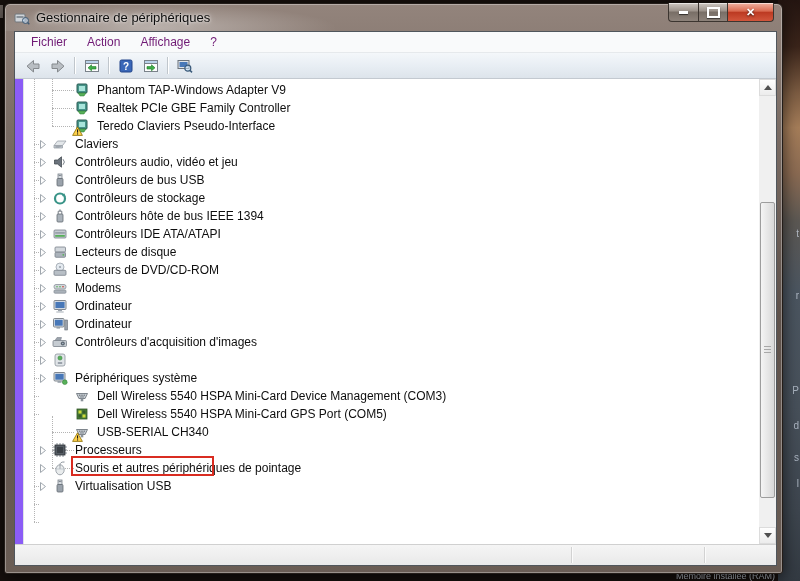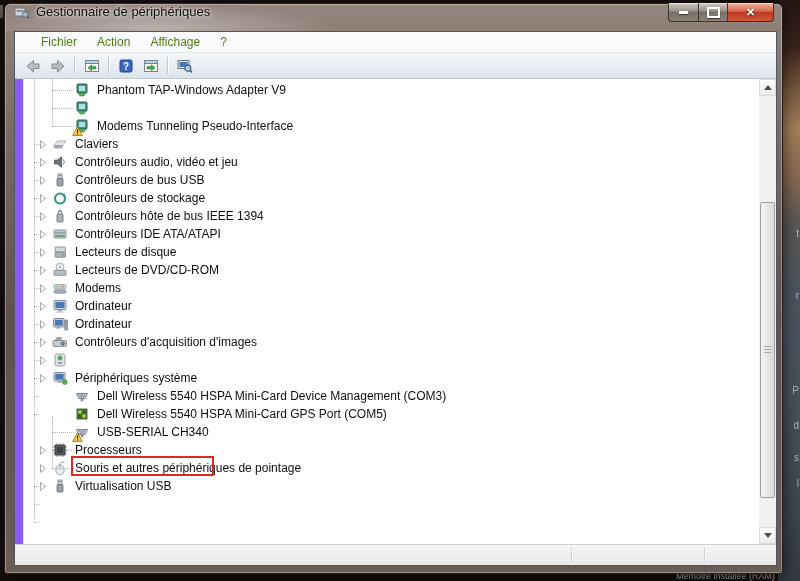--- a/index.html
+++ b/index.html
@@ -23,21 +23,21 @@
   .desktop-corner-mark{position:absolute;left:0;top:5px;width:3px;height:13px;background:rgba(206,196,186,.45);}
   
   .window{
     position:absolute;left:4px;top:3px;width:777px;height:569px;
     border-radius:6px 6px 3px 3px;
     background:linear-gradient(#93847c 0%,#7a6c64 22%,#5f524b 55%,#6a5d55 100%);
     border:1px solid #241d19;
     box-shadow:inset 0 0 0 1px rgba(255,255,255,.32), 0 4px 16px rgba(0,0,0,.65);
   }
   .titlebar{
-    position:absolute;left:0;top:0;right:0;height:27px;display:flex;
+    position:absolute;left:0;top:0;right:0;height:27px;display:flex;align-items:center;
     padding-left:9px;border-radius:6px 6px 0 0;
     background:radial-gradient(ellipse 260px 34px at 150px 24px, rgba(255,255,255,.38), rgba(255,255,255,0) 70%);
   }
   .title-icon{width:16px;height:16px;margin-right:6px;flex:0 0 auto;}
   .window-title{font-size:13px;color:#0d0d0d;text-shadow:0 0 3px rgba(255,255,255,.95),0 0 7px rgba(255,255,255,.7);white-space:nowrap;}
   .win-controls{position:absolute;right:8px;top:-1px;display:flex;}
   .win-btn{
     height:18px;border:1px solid #3c3530;border-top:none;display:flex;align-items:center;justify-content:center;
     background:linear-gradient(#cfc8c2 0%,#9a9088 45%,#786e66 50%,#8d827a 100%);
     box-shadow:inset 0 1px 0 rgba(255,255,255,.55);
@@ -51,21 +51,21 @@
   .glyph-min{width:9px;height:3px;background:#fff;box-shadow:0 1px 1px rgba(0,0,0,.6);}
   .glyph-max{width:9px;height:7px;border:2px solid #fff;box-shadow:0 1px 1px rgba(0,0,0,.5);}
   .glyph-close{color:#fff;font-size:11px;font-weight:bold;text-shadow:0 1px 2px rgba(0,0,0,.7);line-height:1;}
   
   .client{
     position:absolute;left:9px;top:27px;right:5px;bottom:7px;
     background:#f2f4f6;border:1px solid #50565c;display:flex;flex-direction:column;
   }
   .menubar{
     height:20px;background:#f9fafb;border-bottom:1px solid #e6e9ec;
-    display:flex;align-items:center;padding-left:16px;font-size:12px;color:#4d7c0f;flex:0 0 auto;
+    display:flex;align-items:center;padding-left:6px;font-size:12px;color:#701a75;flex:0 0 auto;
   }
   .menu-item{padding:2px 10px 3px 10px;}
   .toolbar{
     height:25px;flex:0 0 auto;display:flex;align-items:center;padding-left:5px;
     background:linear-gradient(#f4f7fa 0%,#e7edf3 55%,#dde4eb 100%);
     border-bottom:1px solid #c3c9d0;
   }
   .tb-btn{width:25px;height:22px;display:flex;align-items:center;justify-content:center;border-radius:2px;}
   .tb-sep{width:1px;height:17px;background:#c0c6cc;box-shadow:1px 0 0 #fff;margin:0 4px;}
   
@@ -248,37 +248,38 @@
               <span class="label">Phantom TAP-Windows Adapter V9</span>
             </div>
             <div class="row l2">
               <span class="dev-icon">
                 <svg width="16" height="16" viewBox="0 0 16 16">
                   <rect x="3" y="2" width="10" height="9" rx="1" fill="#47958a" stroke="#2a5c54"></rect>
                   <rect x="5" y="4" width="6" height="5" fill="#a8e4da"></rect>
                   <path d="M4 11h8l-2 3H6z" fill="#57b059" stroke="#2f7d33" stroke-width=".5"></path>
                 </svg>
               </span>
+              <span class="label">Realtek PCIe GBE Family Controller</span>
             </div>
             <div class="row l2">
               <span class="dev-icon">
                 <svg width="16" height="16" viewBox="0 0 16 16">
                   <rect x="3" y="2" width="10" height="9" rx="1" fill="#47958a" stroke="#2a5c54"></rect>
                   <rect x="5" y="4" width="6" height="5" fill="#a8e4da"></rect>
                   <path d="M4 11h8l-2 3H6z" fill="#57b059" stroke="#2f7d33" stroke-width=".5"></path>
                 </svg>
                 <span class="warn-badge">
                   <svg width="11" height="10" viewBox="0 0 11 10">
                     <path d="M5.5 .8 10.4 9.4H.6z" fill="#ffd24d" stroke="#8a6d00" stroke-width=".8"></path>
                     <rect x="5" y="3.4" width="1.1" height="3.2" fill="#1a1a1a"></rect>
                     <rect x="5" y="7.4" width="1.1" height="1.1" fill="#1a1a1a"></rect>
                   </svg>
                 </span>
               </span>
-              <span class="label">Modems Tunneling Pseudo-Interface</span>
+              <span class="label">Teredo Claviers Pseudo-Interface</span>
             </div>
             <div class="row l1">
               <span class="expander collapsed">
                 <svg width="11" height="11" viewBox="0 0 11 11">
                   <path d="M3.5 1.5 8.5 5.5 3.5 9.5z" fill="#fdfdfd" stroke="#a0a7ae"></path>
                 </svg>
               </span>
               <span class="dev-icon">
                 <svg width="16" height="16" viewBox="0 0 16 16">
                   <path d="M2 9.5 5.5 5H14l-3.5 4.5z" fill="#e3e7ea" stroke="#9aa1a8" stroke-width=".8"></path>

